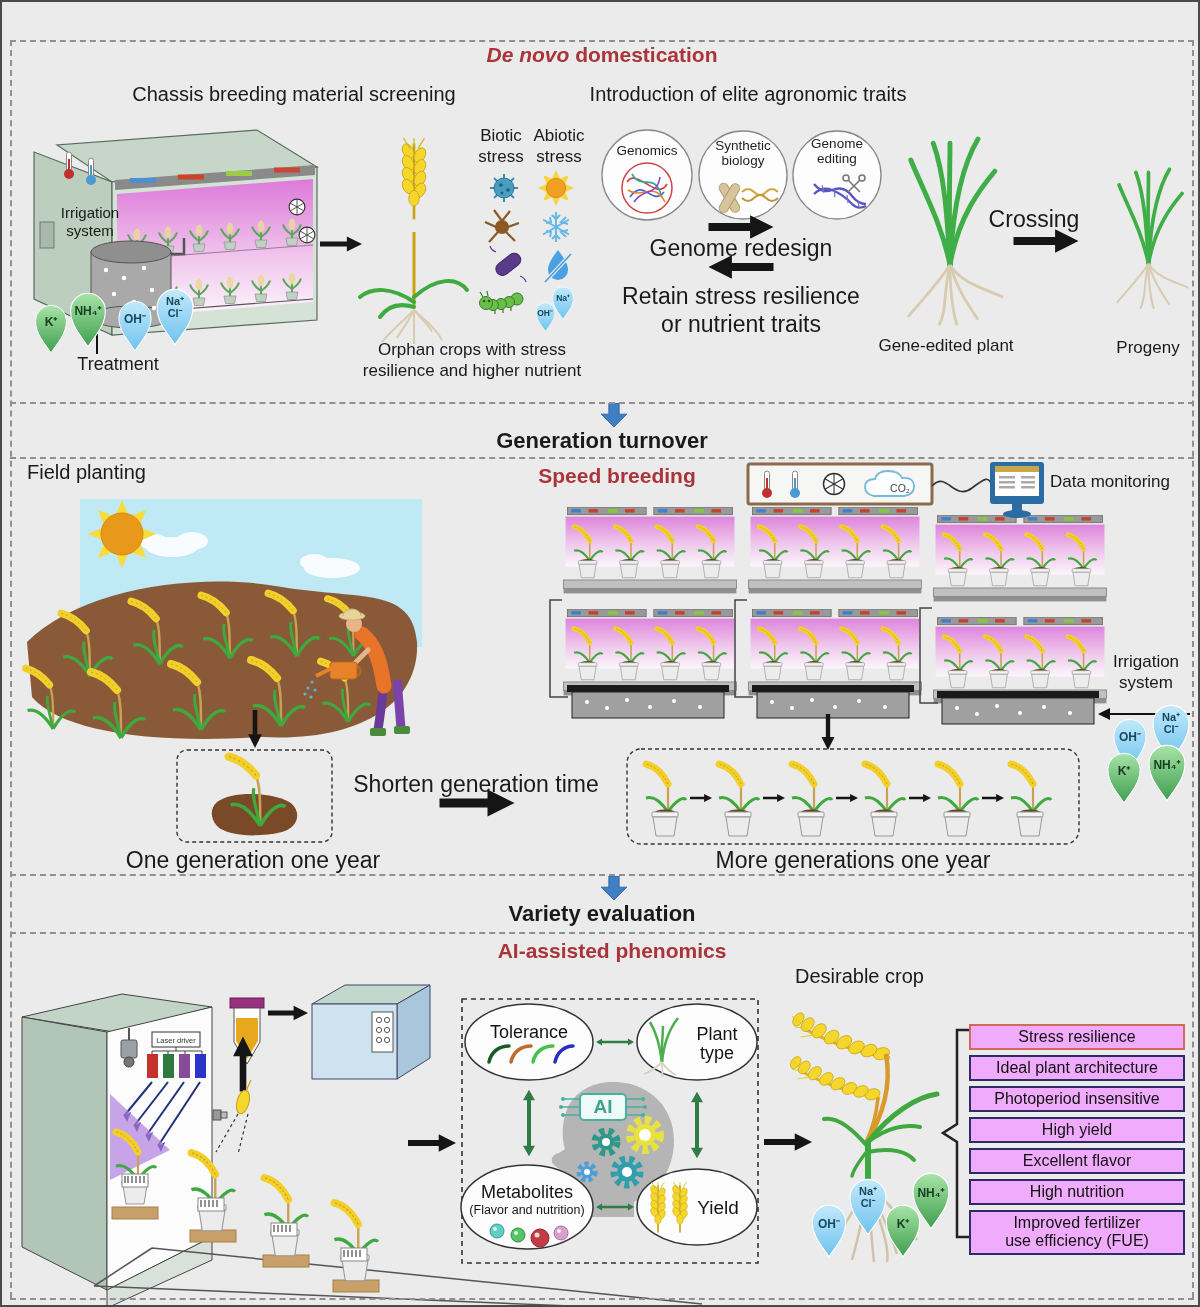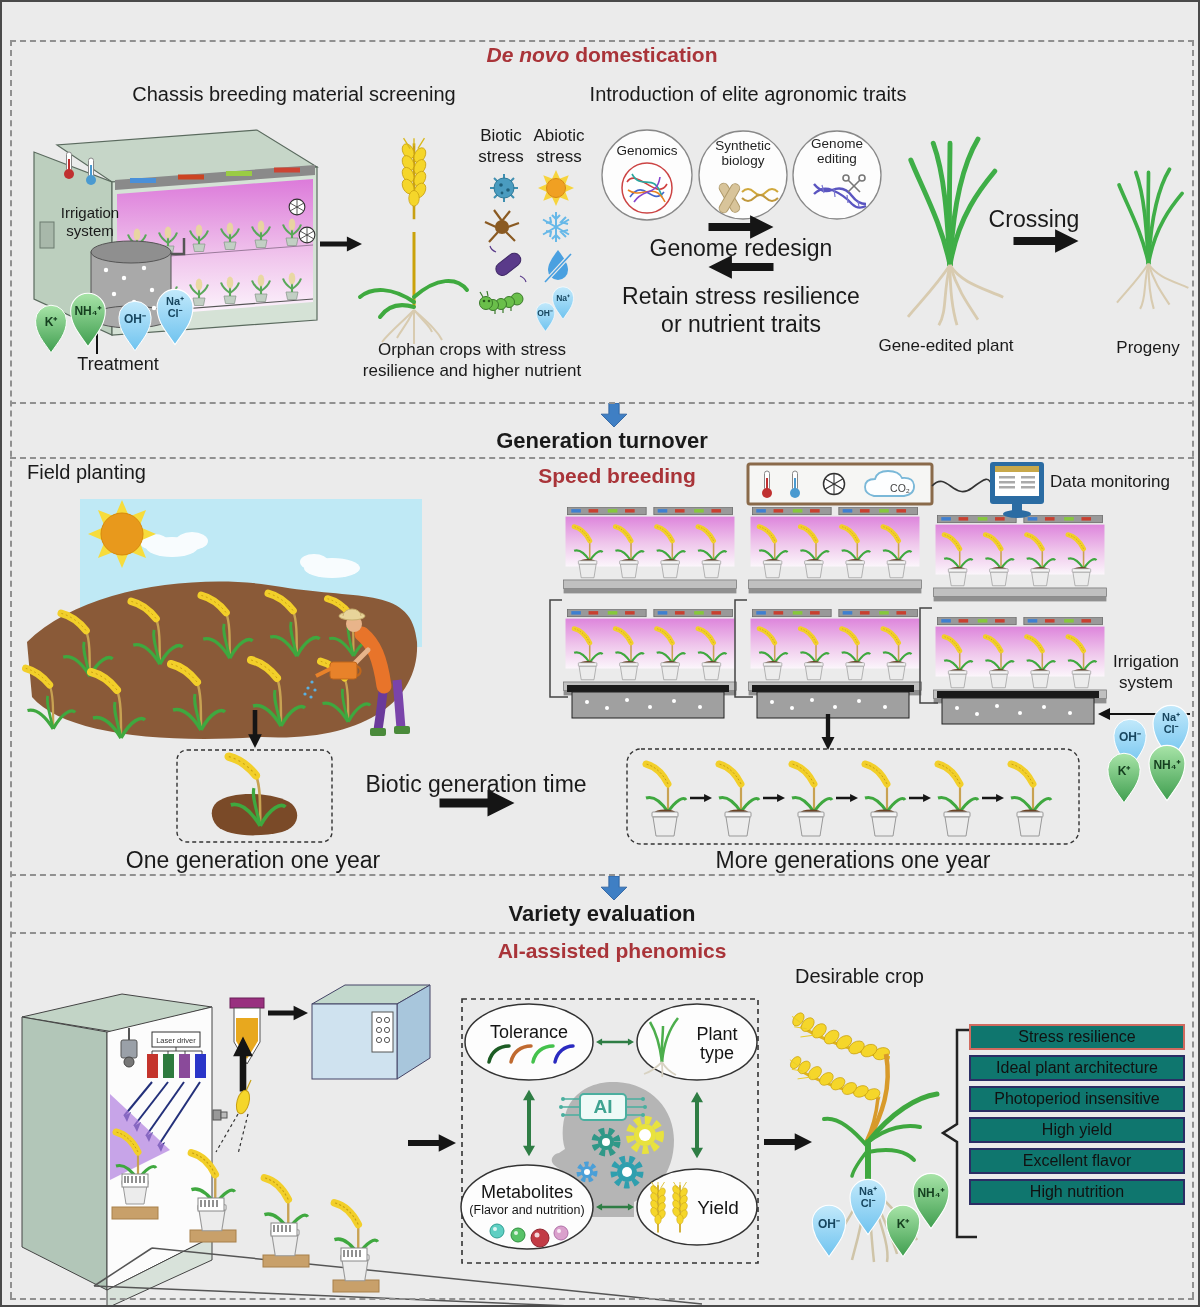--- a/index.html
+++ b/index.html
@@ -22,21 +22,21 @@
   .ion3{font-weight:700;font-size:8.5px;text-anchor:middle}
   .ib{fill:#17465f}.ig{fill:#153f1f}
   .clab{font-size:13.5px;fill:#222;text-anchor:middle}
   .elab{font-size:18px;fill:#141414;text-anchor:middle}
   .elab2{font-size:12.5px;fill:#141414;text-anchor:middle}
   .elab3{font-size:19px;fill:#141414;text-anchor:middle}
   .tinytxt{font-size:7.5px;fill:#333;text-anchor:middle}
   .co2txt{font-size:10.5px;fill:#444;text-anchor:middle}
   .aitxt{font-size:19px;font-weight:700;fill:#3fa391;text-anchor:middle}
   .traitbox{position:absolute;left:967px;width:208px;border:2px solid #2b2d64;
-    background:#0f766e;text-align:center;font-size:16px;color:#111;
+    background:#f0abfc;text-align:center;font-size:16px;color:#111;
     padding:2px 2px;white-space:pre-line;line-height:1.15}
   .traitbox.first{border-color:#cf6a5f}
 </style>
 </head>
 <body>
 
 <div id="canvas">
 
 <svg id="art" width="1200" height="1307" viewBox="0 0 1200 1307">
 <defs>
@@ -953,29 +953,31 @@
 or nutrient traits</div>
 <div class="t ctr f19" style="left:1032px;top:203px">Crossing</div>
 <div class="t ctr f17" style="left:944px;top:334px">Gene-edited plant</div>
 <div class="t ctr f17" style="left:1146px;top:336px">Progeny</div>
 
 <div class="t ctr f22 b" style="left:600px;top:426px">Generation turnover</div>
 <div class="t ctr f21 b red" style="left:615px;top:461px">Speed breeding</div>
 <div class="t f20" style="left:25px;top:458px">Field planting</div>
 <div class="t f17" style="left:1048px;top:470px">Data monitoring</div>
 <div class="t ctr f19" style="left:251px;top:844px">One generation one year</div>
-<div class="t ctr f19" style="left:474px;top:768px">Biotic generation time</div>
+<div class="t ctr f19" style="left:474px;top:768px">Shorten generation time</div>
 <div class="t ctr f19" style="left:851px;top:844px">More generations one year</div>
 <div class="t f17" style="left:1096px;top:650px;width:96px;text-align:center">Irrigation
 system</div>
 
 <div class="t ctr f22 b" style="left:600px;top:899px">Variety evaluation</div>
 <div class="t ctr f21 b red" style="left:610px;top:936px">AI-assisted phenomics</div>
 <div class="t f20" style="left:793px;top:962px">Desirable crop</div>
 
 <div class="traitbox first" style="top:1022px">Stress resilience</div>
 <div class="traitbox" style="top:1053px">Ideal plant architecture</div>
 <div class="traitbox" style="top:1084px">Photoperiod insensitive</div>
 <div class="traitbox" style="top:1115px">High yield</div>
 <div class="traitbox" style="top:1146px">Excellent flavor</div>
 <div class="traitbox" style="top:1177px">High nutrition</div>
+<div class="traitbox" style="top:1208px">Improved fertilizer
+use efficiency (FUE)</div>
 
 </div>
 
 </body></html>

